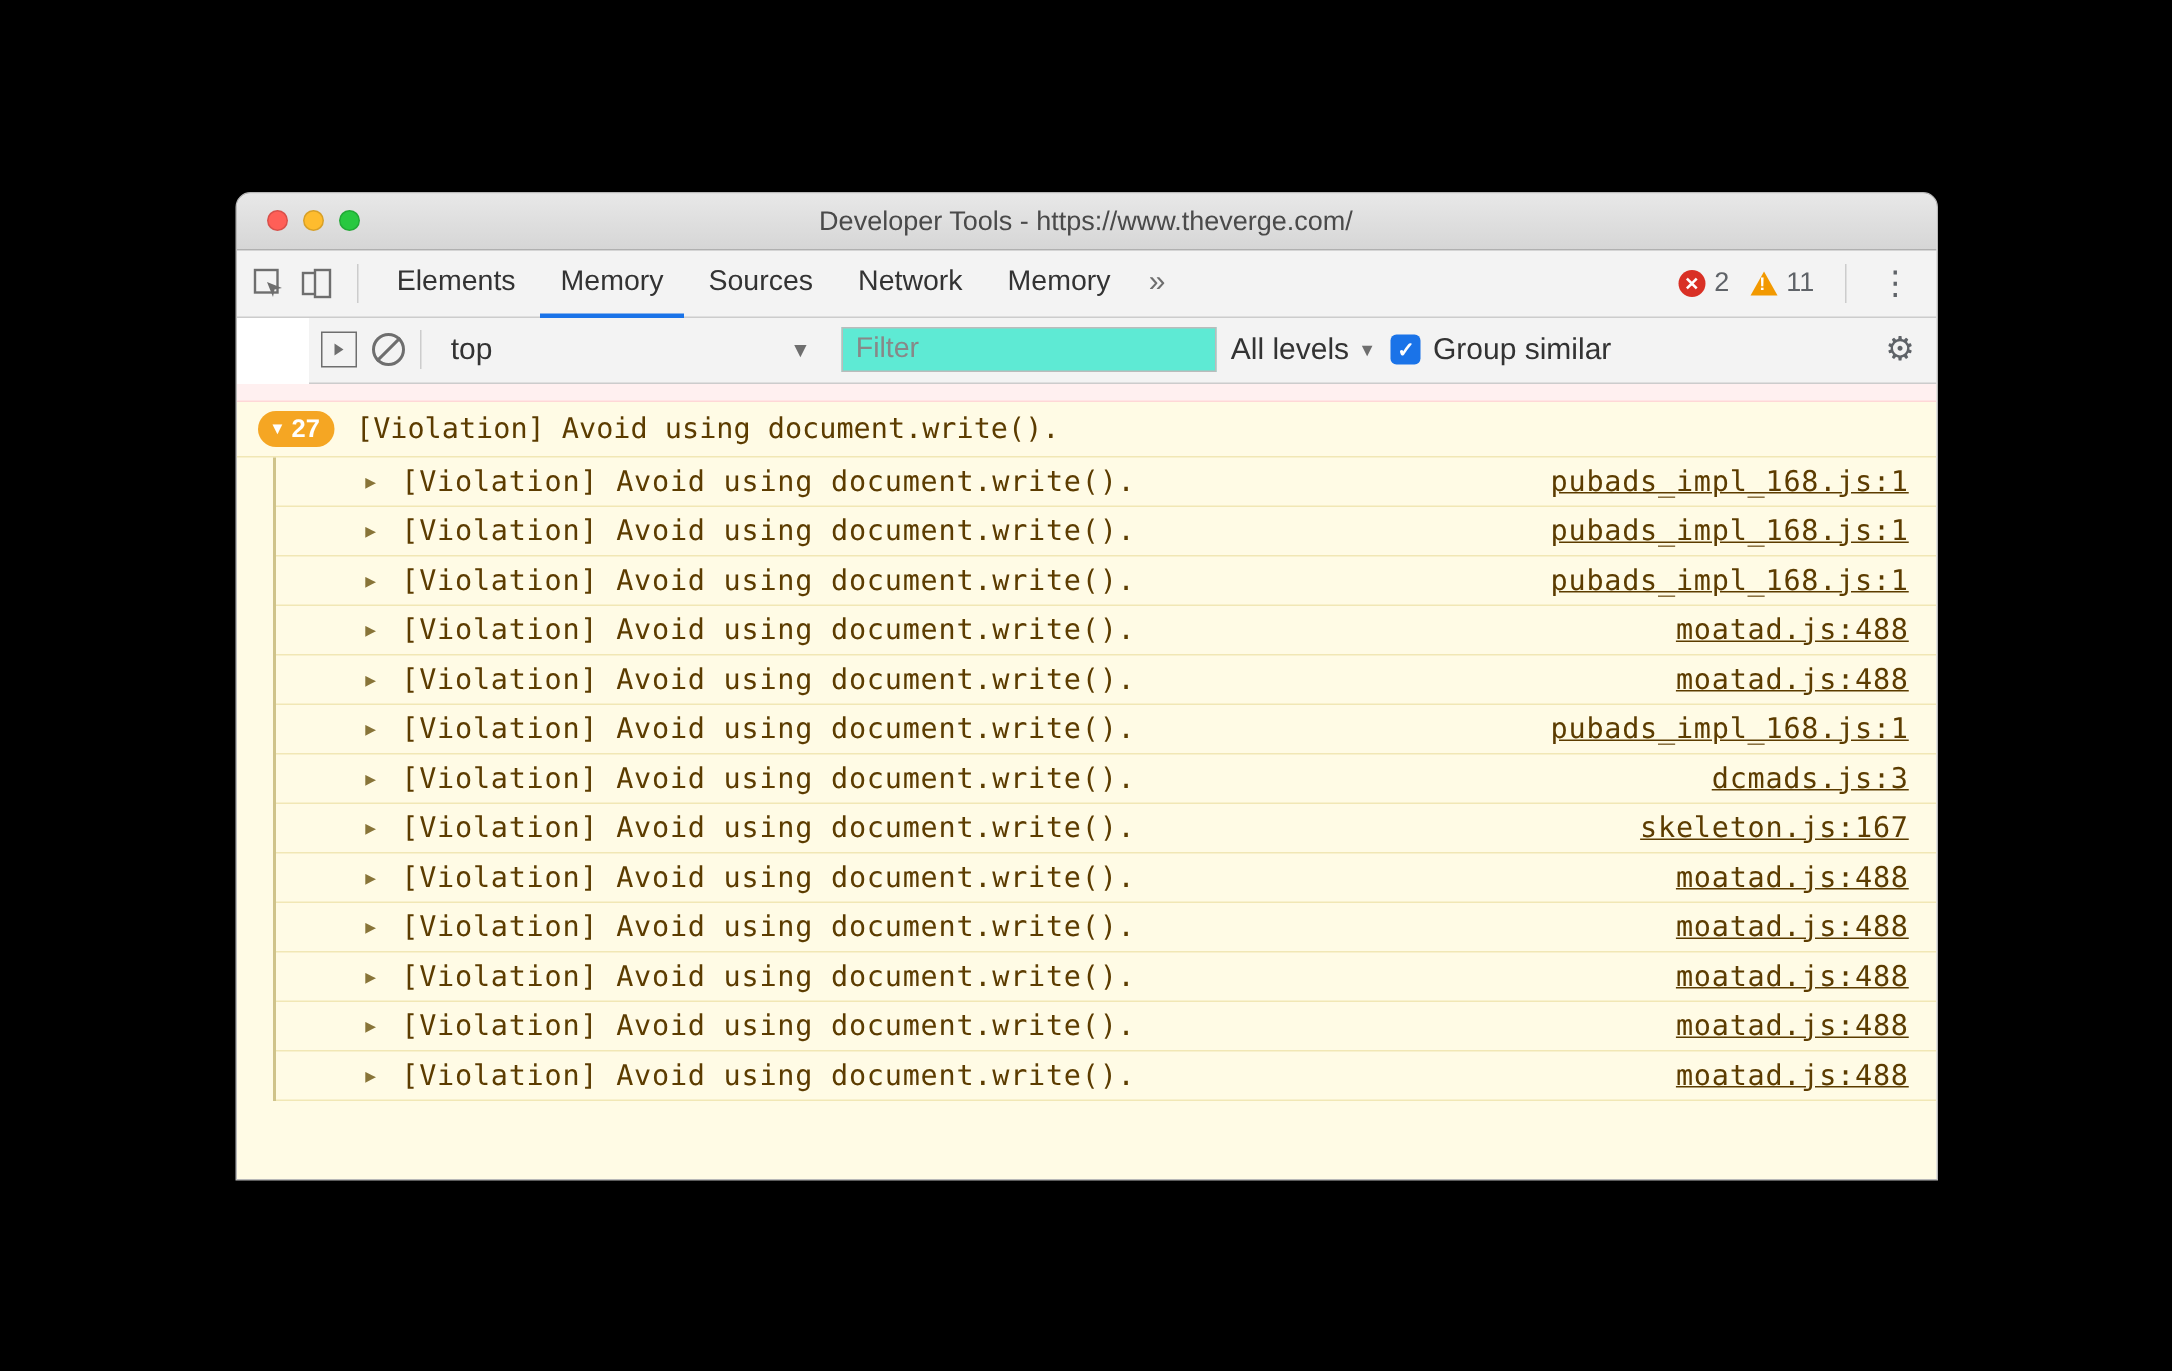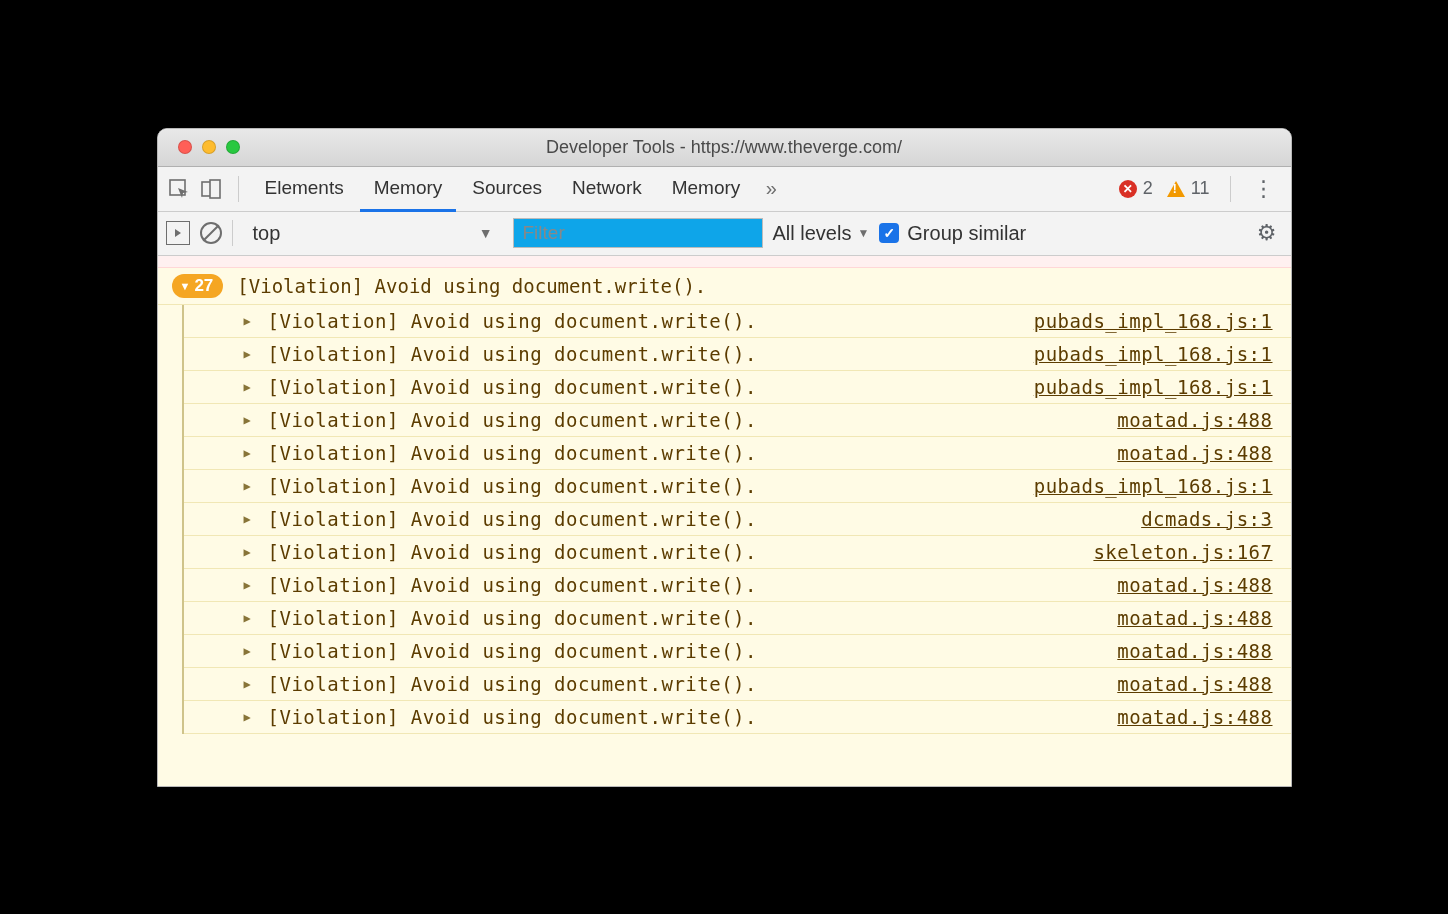--- a/index.html
+++ b/index.html
@@ -97,20 +97,21 @@
   .kebab { font-size: 22px; color: #5f6368; padding: 0 10px; cursor: pointer; }
 
   .toolbar {
     height: 44px;
     display: flex;
     align-items: center;
     padding: 0 8px;
     gap: 10px;
     border-bottom: 1px solid #ccc;
     background: #f3f3f3;
+    margin-left: 48px;
   }
   .toolbar .box {
     width: 24px; height: 24px; border: 1.5px solid #6e6e6e;
     display: flex; align-items: center; justify-content: center;
     cursor: pointer;
   }
   .toolbar .no-entry {
     width: 22px; height: 22px; border: 2px solid #6e6e6e; border-radius: 50%;
     position: relative; cursor: pointer;
   }
@@ -128,21 +129,21 @@
     color: #333;
     cursor: pointer;
   }
   .context-select .chev { color: #6e6e6e; font-size: 14px; }
   .filter {
     width: 250px; height: 30px;
     border: 1px solid #bbb;
     padding: 0 9px;
     font-size: 19px;
     color: #333;
-    background: #0ea5e9;
+    background: #5eead4;
   }
   .filter::placeholder { color: #888; }
   .levels {
     font-size: 20px; color: #333; display: flex; align-items: center; gap: 6px;
     cursor: pointer;
   }
   .chk {
     width: 20px; height: 20px; border-radius: 4px; background: #1a73e8;
     display: flex; align-items: center; justify-content: center; color: #fff;
     font-size: 14px; font-weight: bold;

